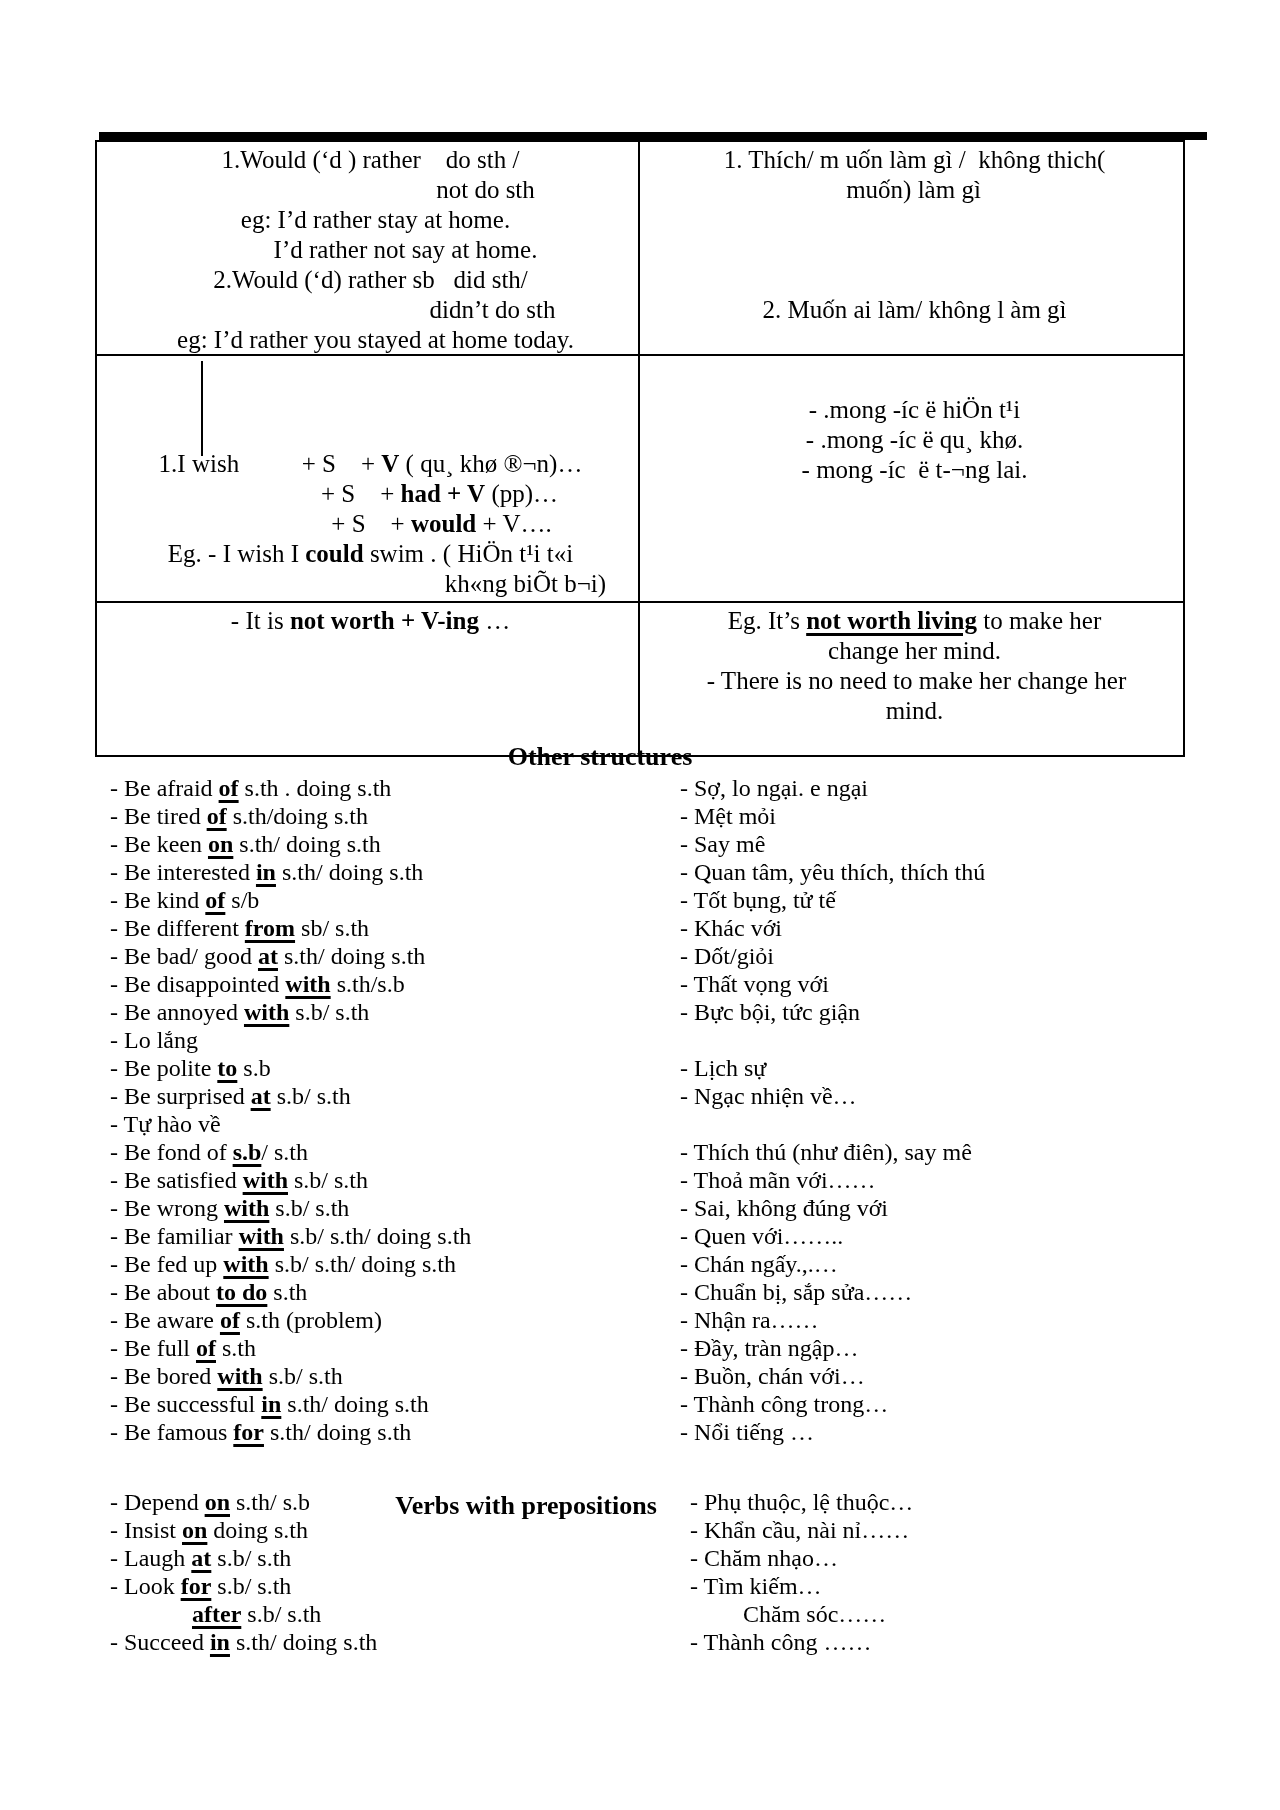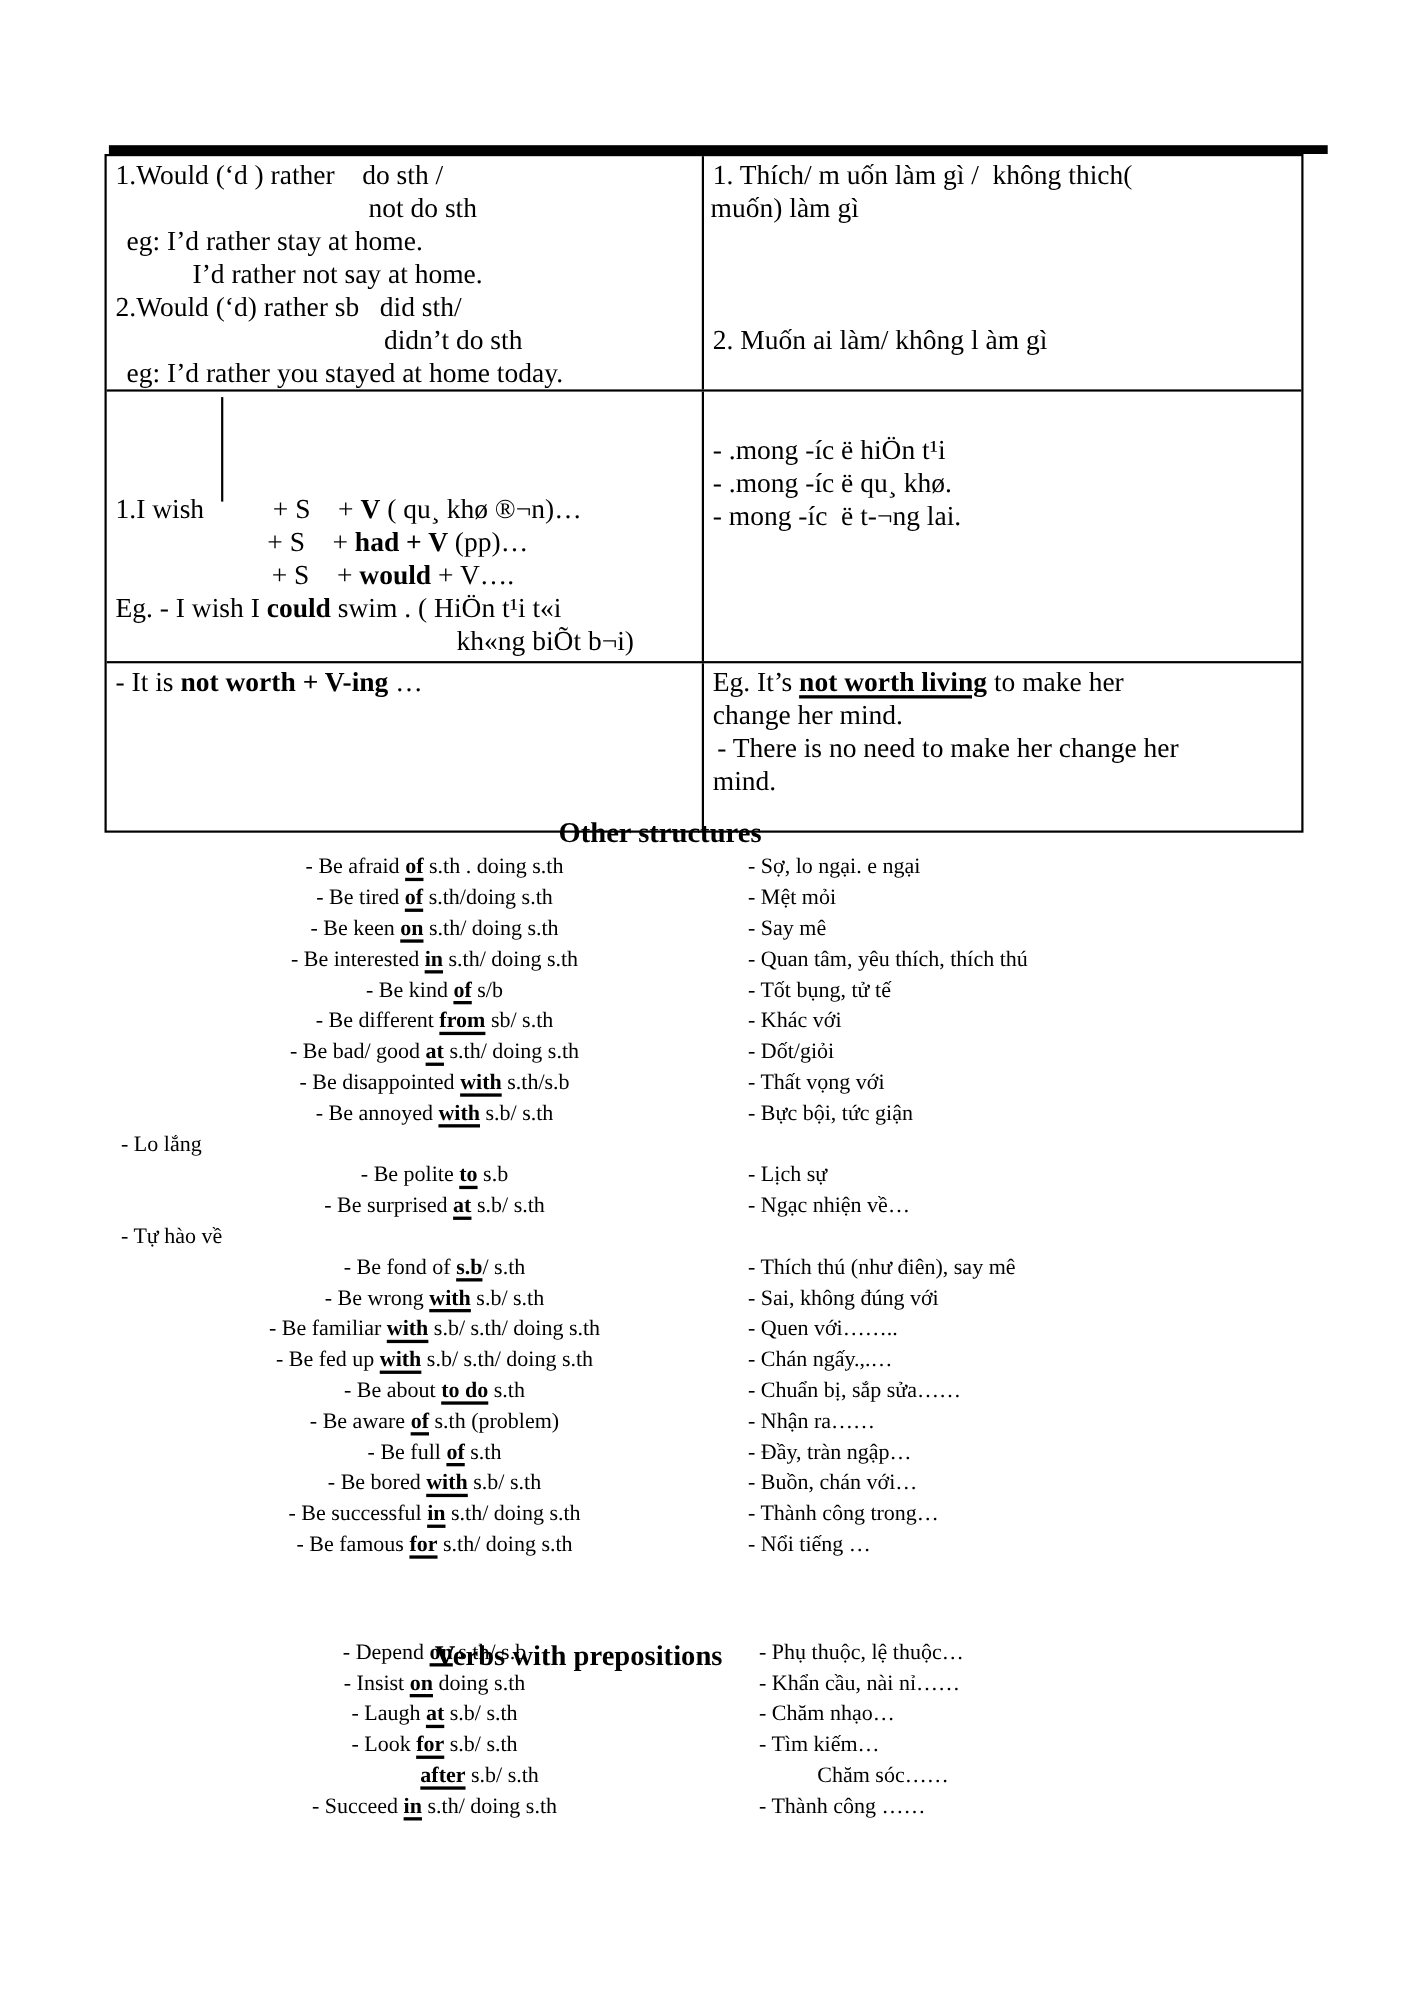--- a/index.html
+++ b/index.html
@@ -8,31 +8,31 @@
   .table-top-bar{position:absolute;left:99px;top:132px;width:1108px;height:8px;background:#000;}
   .gtable{position:absolute;left:95px;top:140px;width:1090px;border:2px solid #000;box-sizing:border-box;}
   .trow{display:flex;border-bottom:2px solid #000;}
   .trow:last-child{border-bottom:none;}
   .cell{width:545px;box-sizing:border-box;padding:3px 2px 0 6px;font-size:25px;line-height:30px;
         white-space:pre-wrap;overflow:hidden;position:relative;}
   .cleft{border-right:2px solid #000;}
   .trow-1 .cell{height:212px;}
   .trow-2 .cell{height:245px;}
   .trow-3 .cell{height:152px;}
-  .line{min-height:30px;}
+  .line{min-height:30px;text-align:center;}
   .b{font-weight:bold;}
   .bu{font-weight:bold;text-decoration:underline;text-decoration-thickness:2.5px;text-underline-offset:4px;}
   .wish-vline{position:absolute;left:104px;top:5px;width:2px;height:95px;background:#000;}
   .sec-heading{position:absolute;left:0;text-align:center;font-weight:bold;font-size:26px;line-height:30px;}
   .h-other{top:742px;width:1110px;padding-left:45px;}
   .h-verbs{top:1452px;width:1052px;margin-top:39px;}
   .pair-list{position:absolute;left:110px;width:1160px;}
   .list-other{top:774px;}
   .list-verbs{top:1488px;}
-  .pair-row{display:flex;font-size:20px;line-height:28px;text-align:center;}
+  .pair-row{display:flex;font-size:24px;line-height:28px;}
   .pair-en{width:570px;white-space:pre-wrap;box-sizing:border-box;}
   .pair-vi{white-space:pre-wrap;box-sizing:border-box;}
 </style>
 </head>
 <body>
 
 <div class="page">
 
   <div class="table-top-bar"></div>
 
@@ -103,20 +103,24 @@
         <div class="pair-vi"><span>- Ngạc nhiện về…</span></div>
       </div>
       <div class="pair-row">
         <div class="pair-vi"><span>- Tự hào về</span></div>
       </div>
       <div class="pair-row">
         <div class="pair-en"><span>- Be fond of </span><span class="bu">s.b</span><span>/ s.th</span></div>
         <div class="pair-vi"><span>- Thích thú (như điên), say mê</span></div>
       </div>
       <div class="pair-row">
+        <div class="pair-en"><span>- Be satisfied </span><span class="bu">with</span><span> s.b/ s.th</span></div>
+        <div class="pair-vi"><span>- Thoả mãn với……</span></div>
+      </div>
+      <div class="pair-row">
         <div class="pair-en"><span>- Be wrong </span><span class="bu">with</span><span> s.b/ s.th</span></div>
         <div class="pair-vi"><span>- Sai, không đúng với</span></div>
       </div>
       <div class="pair-row">
         <div class="pair-en"><span>- Be familiar </span><span class="bu">with</span><span> s.b/ s.th/ doing s.th</span></div>
         <div class="pair-vi"><span>- Quen với……..</span></div>
       </div>
       <div class="pair-row">
         <div class="pair-en"><span>- Be fed up </span><span class="bu">with</span><span> s.b/ s.th/ doing s.th</span></div>
         <div class="pair-vi"><span>- Chán ngấy.,.…</span></div>

